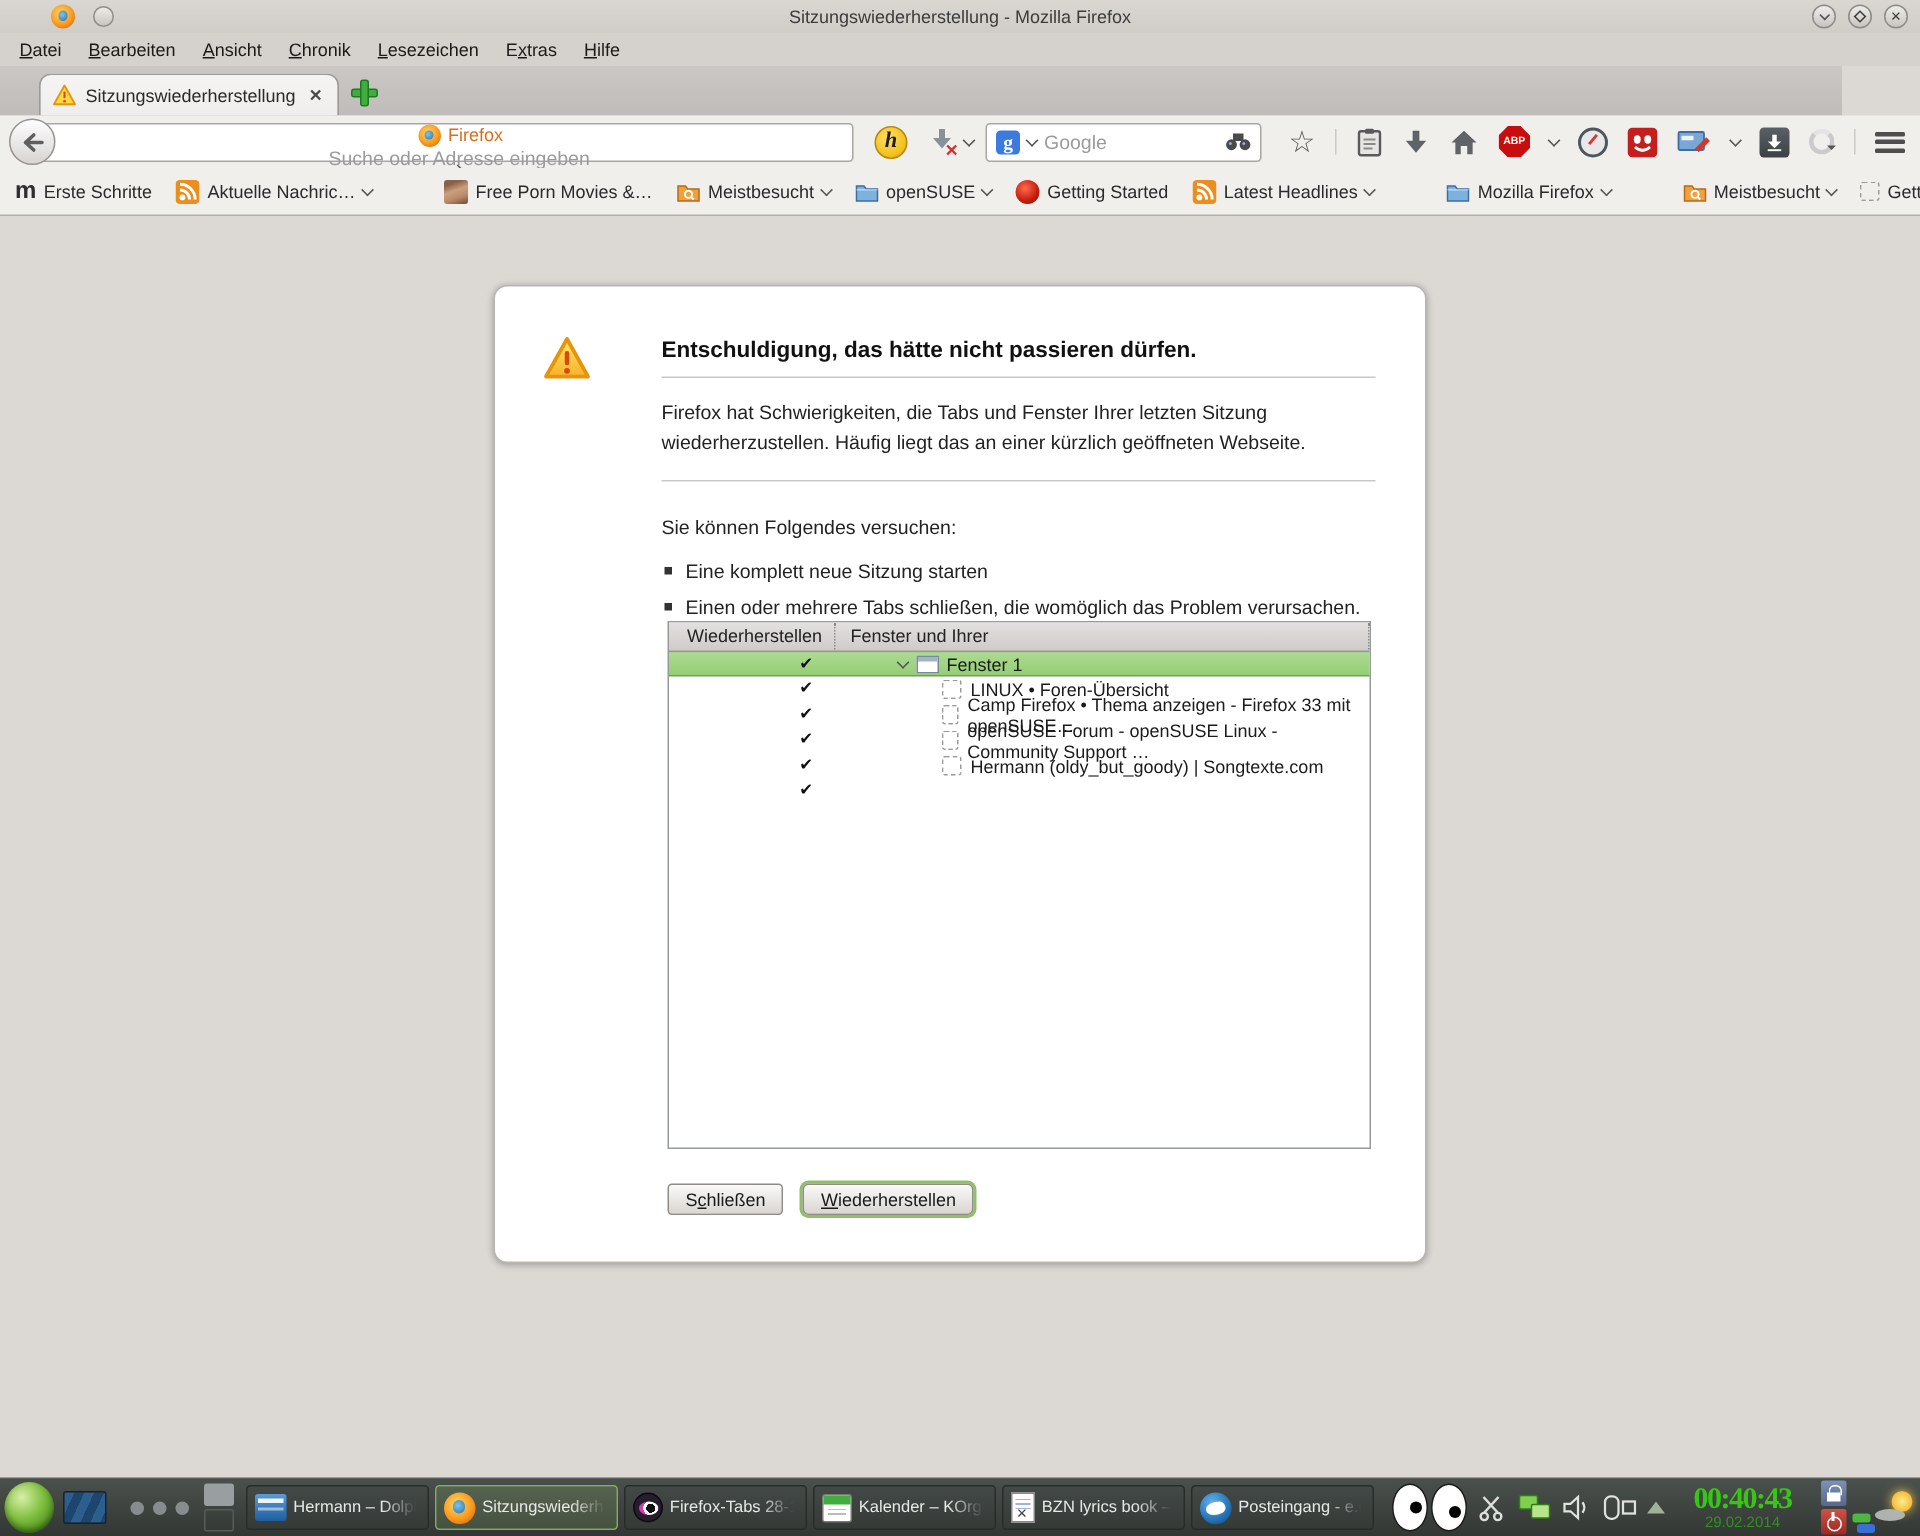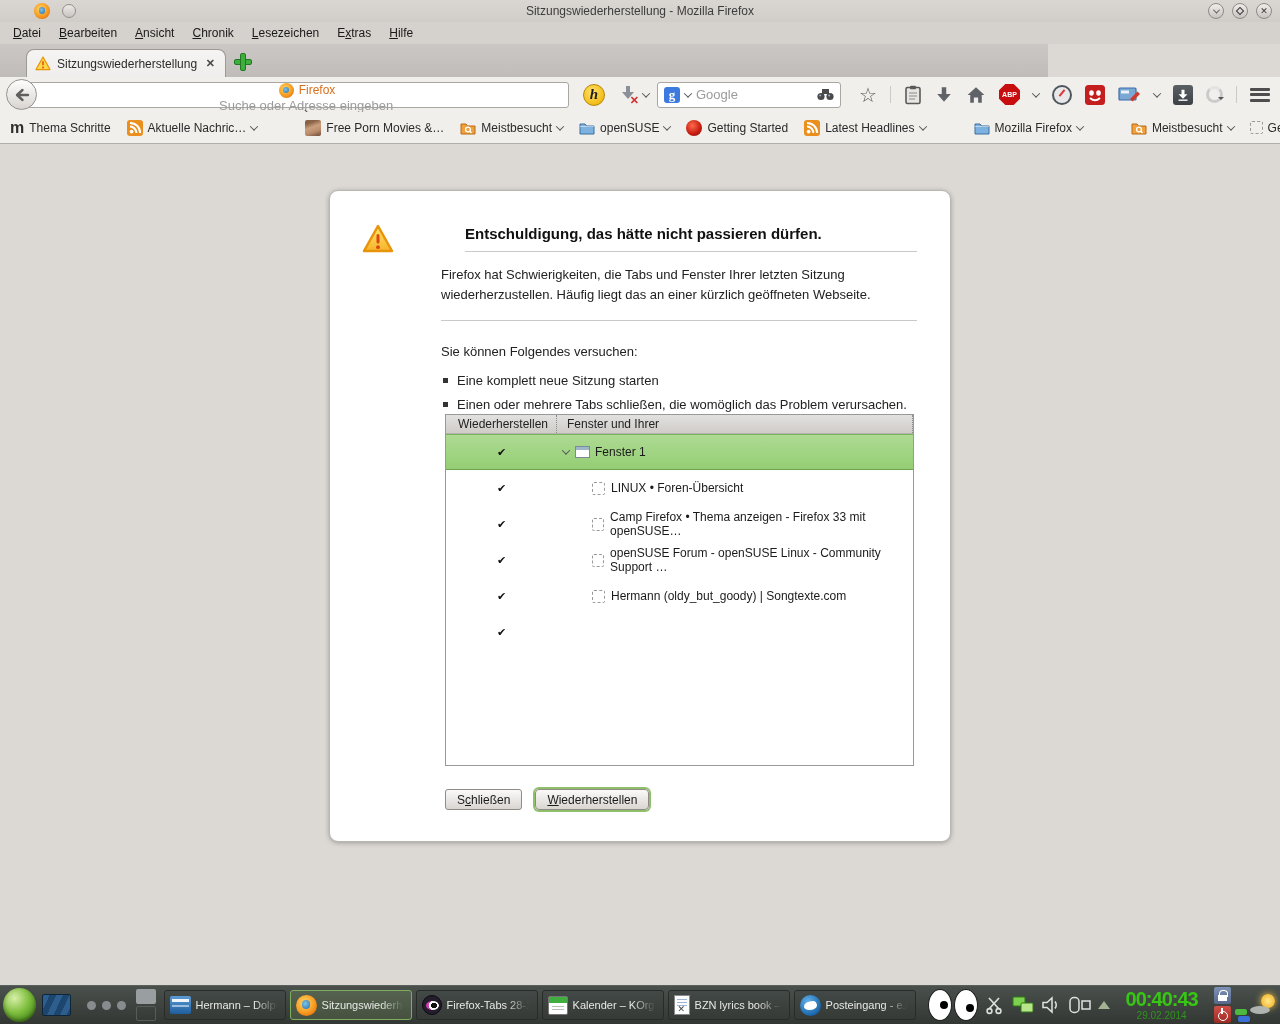--- a/index.html
+++ b/index.html
@@ -16,21 +16,21 @@
   .winctl{position:absolute;right:8px;top:3px;display:flex;gap:8px;}
   .wbtn{width:16px;height:16px;border-radius:50%;background:linear-gradient(#efedeb,#c8c4c0);border:1px solid #8e8a86;display:flex;align-items:center;justify-content:center;font-size:9px;color:#3a3a3a;}
   .chev{display:inline-block;width:6px;height:6px;border-right:1.6px solid #555;border-bottom:1.6px solid #555;transform:rotate(45deg) translate(-1px,-1px);}
   .chev.sm{width:5px;height:5px;}
   .diamond{width:6px;height:6px;border:1.6px solid #3a3a3a;transform:rotate(45deg);}
 
   .menubar{position:absolute;left:0;top:22px;width:1280px;height:22px;background:#d5d1cd;display:flex;align-items:center;padding-left:4px;}
   .menu-item{padding:2px 9px;color:#1a1a1a;}
   .accel{text-decoration:underline;}
 
-  .tabstrip{position:absolute;left:0;top:44px;width:1048px;height:33px;background:linear-gradient(#cbc7c4,#c0bcb9);}
+  .tabstrip{position:absolute;left:0;top:44px;width:1228px;height:33px;background:linear-gradient(#cbc7c4,#c0bcb9);}
   .tab{position:absolute;left:26px;top:5px;width:200px;height:28px;background:linear-gradient(#f6f4f2,#f0eeec);border:1px solid #9d9995;border-bottom:none;border-radius:8px 8px 0 0;display:flex;align-items:center;padding:0 8px;}
   .tab .lbl{flex:1;margin-left:6px;color:#2a2a2a;}
   .tab-close{color:#4a4a4a;font-size:11px;font-weight:bold;padding:0 2px;}
   .newtab{position:absolute;left:234px;top:9px;width:16px;height:16px;}
   .newtab::before{content:"";position:absolute;left:0;top:6px;width:16px;height:4px;background:#3fae3f;border:1px solid #1f7a1f;border-radius:2px;}
   .newtab::after{content:"";position:absolute;left:6px;top:0;width:4px;height:16px;background:#3fae3f;border:1px solid #1f7a1f;border-radius:2px;}
 
   
   .navbar{position:absolute;left:0;top:77px;width:1280px;height:35px;background:#f1efec;display:flex;align-items:center;padding:0 6px;}
   .backbtn{width:31px;height:31px;border-radius:50%;background:linear-gradient(#fefefe,#d8d4d0);border:1px solid #96928e;display:flex;align-items:center;justify-content:center;z-index:2;}
@@ -65,31 +65,31 @@
   .mlogo{font-weight:bold;font-size:16px;color:#2f2f2f;line-height:1;}
   .faceimg{width:16px;height:16px;border-radius:2px;background:linear-gradient(160deg,#8a6248 20%,#caa07e 45%,#b98a6a 70%,#6b4a35);}
   .dashed{width:13px;height:13px;border:1px dashed #9a9a9a;border-radius:2px;}
   .ffred{width:16px;height:16px;border-radius:50%;background:radial-gradient(circle at 40% 35%,#ff6b4a,#c41a0f 60%,#7e0e06);}
 
   
   .content{position:absolute;left:0;top:145px;width:1280px;height:840px;background:#dcd9d5;}
   .dialog{position:absolute;left:329px;top:45px;width:622px;height:652px;background:#fff;border:1px solid #b9b5b1;border-radius:9px;box-shadow:0 1px 5px rgba(0,0,0,.28);}
   .alert-big{position:absolute;left:32px;top:33px;}
   .dbody{position:absolute;left:111px;top:24px;width:476px;}
-  .dbody h1{font-size:15px;font-weight:bold;color:#111;padding:10px 0 9px;border-bottom:1px solid #c9c9c9;margin-left:24px;}
+  .dbody h1{font-size:15px;font-weight:bold;color:#111;padding:10px 0 9px;border-bottom:1px solid #c9c9c9;}
   .desc{font-size:13px;color:#222;line-height:1.55;margin-top:13px;padding-bottom:15px;border-bottom:1px solid #c9c9c9;}
   .tryline{font-size:13px;margin-top:23px;}
   .sugg{list-style:none;margin-top:14px;}
   .sugg li{font-size:13px;padding-left:16px;position:relative;margin-bottom:9px;}
   .sugg li::before{content:"";position:absolute;left:2px;top:5px;width:5px;height:5px;background:#333;}
   .tree{position:absolute;left:115px;top:223px;width:469px;height:352px;border:1px solid #979b97;background:#fff;}
   .thead{display:flex;height:19px;background:linear-gradient(#e3e1df,#cfccc9);border-bottom:1px solid #b5b2af;font-size:12px;color:#222;}
   .thc1{width:111px;padding:2px 0 0 12px;border-right:1px dotted #8a8a8a;}
   .thc2{flex:1;padding:2px 0 0 10px;border-right:1px dotted #8a8a8a;}
-  .trow{display:flex;height:36px;align-items:center;font-size:12px;color:#1b1b1b;}
+  .trow{display:flex;height:17px;align-items:flex-start;font-size:12px;color:#1b1b1b;padding-left:36px;}
   .trow .ck{width:111px;text-align:center;}
   .ckm::before{content:"✔";font-size:11px;color:#111;}
   .trow .cell{flex:1;display:flex;align-items:center;height:100%;}
   .trow.sel{background:linear-gradient(#aeda93,#94ce74);border-top:1px solid #79b25a;border-bottom:1px solid #6da24e;}
   .twisty{margin-left:6px;}
   .winicon{width:15px;height:12px;border:1px solid #7a8a99;background:#fff;margin:0 5px 0 6px;position:relative;}
   .winicon::before{content:"";position:absolute;left:0;top:0;right:0;height:3px;background:#9fb6c9;}
   .tabrow-icon{margin:0 6px 0 35px;}
   .dlg-buttons{position:absolute;left:115px;top:598px;display:flex;gap:13px;}
   .btn{height:21px;padding:0 11px;font-size:12px;color:#1a1a1a;background:linear-gradient(#fbfaf9,#d9d5d1);border:1px solid #8f8b87;border-radius:3px;display:flex;align-items:center;}
@@ -121,21 +121,21 @@
   .docicon::after{content:"✕";position:absolute;left:3px;bottom:0;font-size:9px;color:#444;}
   .tbird{width:21px;height:21px;border-radius:50%;background:radial-gradient(circle at 38% 32%,#63b1ea,#1763a8 75%);position:relative;flex:none;}
   .tbird::before{content:"";position:absolute;left:4px;top:6px;width:13px;height:9px;background:#fff;border-radius:70% 30% 60% 40%/60% 50% 50% 40%;}
   .tray{display:flex;align-items:center;gap:7px;margin-left:8px;}
   .eyes{display:flex;gap:2px;}
   .eye{width:24px;height:32px;background:#fff;border:1px solid #1c1c1c;border-radius:50%;position:relative;}
   .eye::after{content:"";position:absolute;width:8px;height:8px;border-radius:50%;background:#000;right:3px;top:11px;}
   .eye.e2::after{top:14px;}
   .uptri{width:0;height:0;border-left:6px solid transparent;border-right:6px solid transparent;border-bottom:8px solid #a3b295;}
   .clock{width:96px;text-align:center;line-height:1;margin:0 6px;}
-  .clock .time{font-size:20px;font-weight:bold;color:#38c614;letter-spacing:-1px;}
+  .clock .time{font-size:20px;font-weight:bold;color:#38c614;letter-spacing:-1px;font-family:Liberation Serif, serif;}
   .clock .date{font-size:10px;color:#2f941f;margin-top:2px;}
   .lockcol{display:flex;flex-direction:column;gap:2px;margin-right:4px;}
   .lockicon{width:17px;height:17px;border-radius:2px;background:linear-gradient(#7d92b5,#56688c);position:relative;}
   .lockicon::before{content:"";position:absolute;left:5px;top:3px;width:7px;height:6px;border:1.5px solid #fff;border-bottom:none;border-radius:4px 4px 0 0;}
   .lockicon::after{content:"";position:absolute;left:4px;top:8px;width:9px;height:6px;background:#fff;}
   .powericon{width:17px;height:17px;border-radius:2px;background:linear-gradient(#d05048,#9c2a24);position:relative;}
   .powericon::before{content:"";position:absolute;left:4px;top:5px;width:8px;height:8px;border:1.6px solid #fff;border-radius:50%;}
   .powericon::after{content:"";position:absolute;left:7.5px;top:2px;width:2px;height:6px;background:#fff;}
   .sysmon{position:relative;width:16px;height:14px;align-self:flex-end;margin-bottom:1px;}
   .sysmon::before{content:"";position:absolute;left:0;top:0;width:12px;height:6px;background:#4cb840;border-radius:2px;}
@@ -276,21 +276,21 @@
         <i></i>
         <i></i>
         <i></i>
       </span>
   </div>
 </div>
 
 <div class="bmbar">
   <span class="bmitem">
       <span class="mlogo">m</span>
-      <span>Thema Schritte</span>
+      <span>Erste Schritte</span>
     </span>
   <span class="bmitem">
     <svg width="16" height="16" viewBox="0 0 16 16">
         <rect width="16" height="16" rx="3" fill="#ea8f1e"></rect>
         <circle cx="4.6" cy="11.6" r="1.9" fill="#fff"></circle>
         <path d="M3 6.6 A6.4 6.4 0 0 1 9.4 13" stroke="#fff" stroke-width="2" fill="none"></path>
         <path d="M3 2.9 A10 10 0 0 1 13.1 13" stroke="#fff" stroke-width="2" fill="none"></path>
       </svg>
     <span>Aktuelle Nachric…</span>
       <span class="chev"></span>

